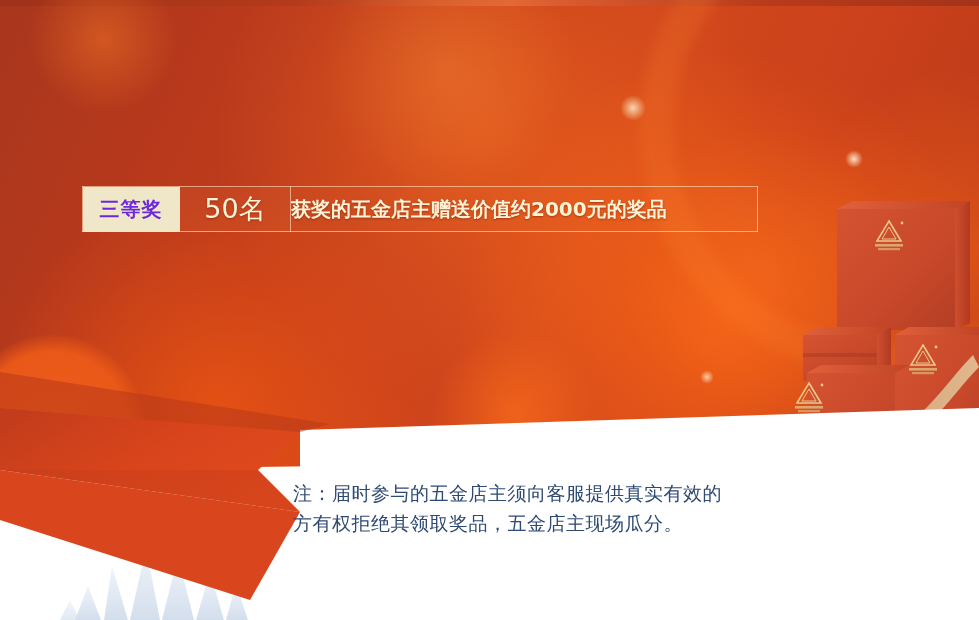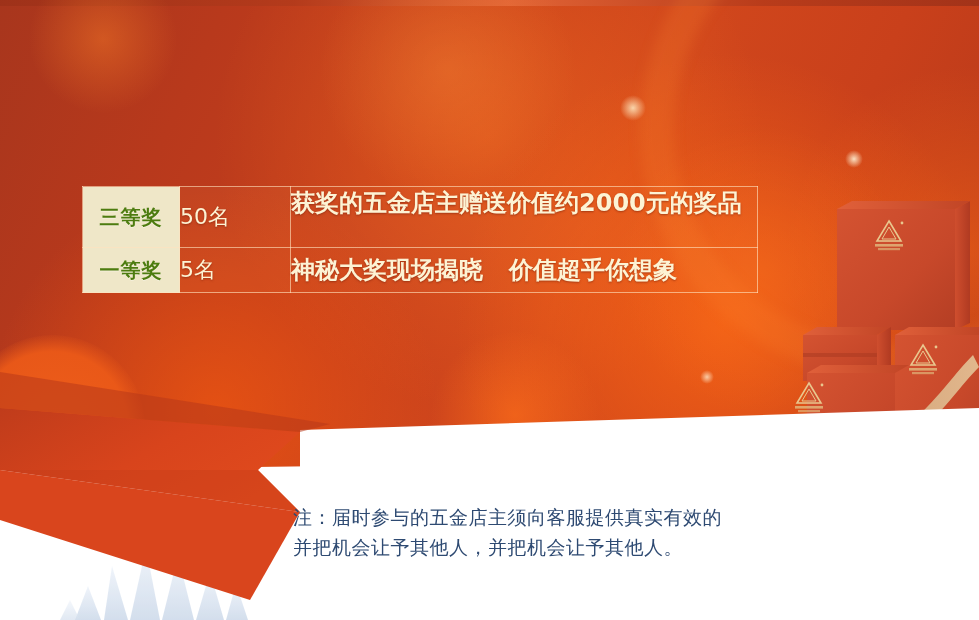--- a/index.html
+++ b/index.html
@@ -78,45 +78,45 @@
   
   #prize-table{position:absolute;left:82px;top:186px;width:676px;
       border-collapse:collapse;}
   #prize-table td{
       border:1px solid rgba(255,226,190,.62);
       height:44px;padding:0;vertical-align:middle;
       font-family:"DejaVu Sans","Liberation Sans",sans-serif;
   }
   td.c-grade{
       width:96px;text-align:center;
-      background:#efe7c8;color:#4d7c0f;
+      background:#efe7c8;color:#6d28d9;
       font-weight:bold;font-size:20px;letter-spacing:1px;
       border-left-color:rgba(200,170,120,.55);
       text-shadow:0 1px 0 rgba(255,255,255,.35);
   }
   td.c-count{
-      width:110px;text-align:left;color:#fdf3d4;
-      font-size:22px;background:rgba(255,150,80,.10);
+      width:110px;text-align:center;color:#fdf3d4;
+      font-size:27px;background:rgba(255,150,80,.10);
       text-shadow:0 1px 2px rgba(110,25,8,.5);
   }
   td.c-desc{
-      padding-left:32px;color:#fdf3d4;font-size:24px;font-weight:bold;
+      padding-left:32px;color:#fdf3d4;font-size:20px;font-weight:bold;
       background:rgba(255,150,80,.06);
       text-shadow:0 1px 2px rgba(110,25,8,.5);
   }
   .sp{display:inline-block;width:26px;}
 
   
   #white-panel{position:absolute;left:0;top:0;width:979px;height:620px;
       pointer-events:none;}
 
   #note{position:absolute;left:293px;top:478px;width:492px;
       color:#2e4a72;font-size:19px;line-height:30px;
       font-family:"DejaVu Sans","Liberation Sans",sans-serif;
-      letter-spacing:.5px;margin-top:24px;}
+      letter-spacing:.5px;}
 </style>
 </head>
 <body>
 
 <div id="banner">
 
   <div class="topstripe"></div>
   <div class="arcflare"></div>
   <div class="bokeh b6"></div>
   <div class="bokeh b5"></div>
@@ -249,28 +249,21 @@
 
   <table id="prize-table">
     <tbody>
       <tr>
         <td class="c-grade">三等奖</td>
         <td class="c-count">50名</td>
         <td class="c-desc">
           <span>获奖的五金店主赠送价值约2000元的奖品</span><span class="sp"></span><span></span>
         </td>
       </tr>
-      <tr>
-        <td class="c-grade">一等奖</td>
-        <td class="c-count">5名</td>
-        <td class="c-desc">
-          <span>神秘大奖现场揭晓</span><span class="sp"></span><span>价值超乎你想象</span>
-        </td>
-      </tr>
     </tbody>
   </table>
 
   <div id="note">
     <div>注：届时参与的五金店主须向客服提供真实有效的</div>
-    <div>并把机会让予其他人，并把机会让予其他人。</div>
+    <div>方有权拒绝其领取奖品，五金店主现场瓜分。</div>
   </div>
 
 </div>
 
 </body></html>

